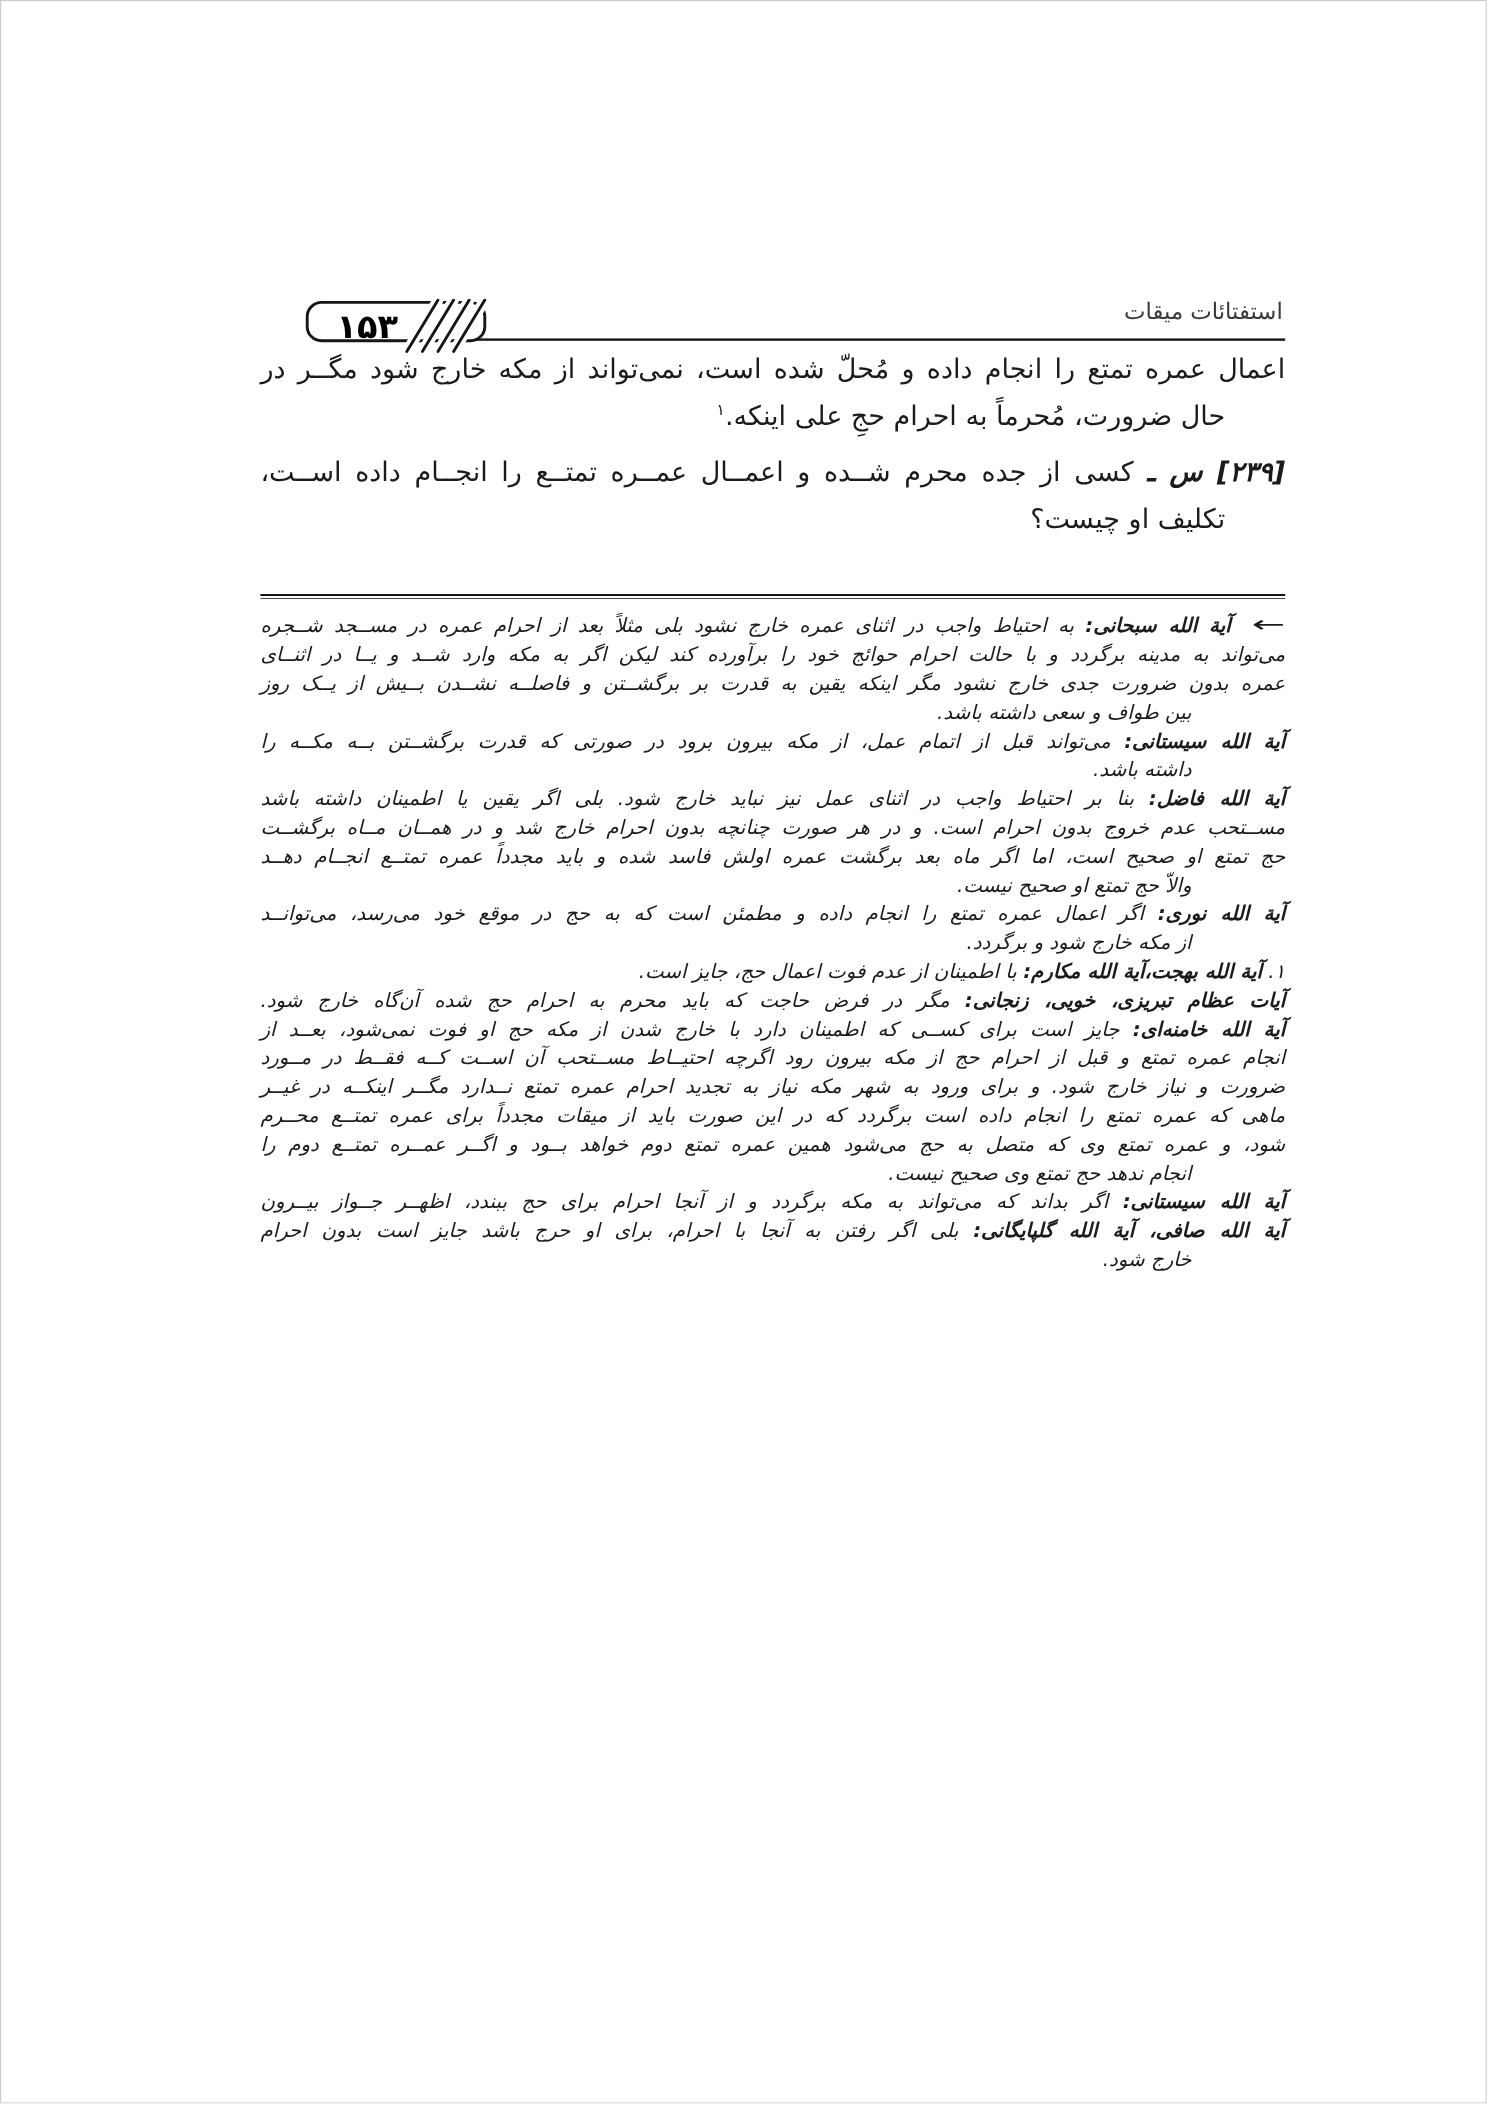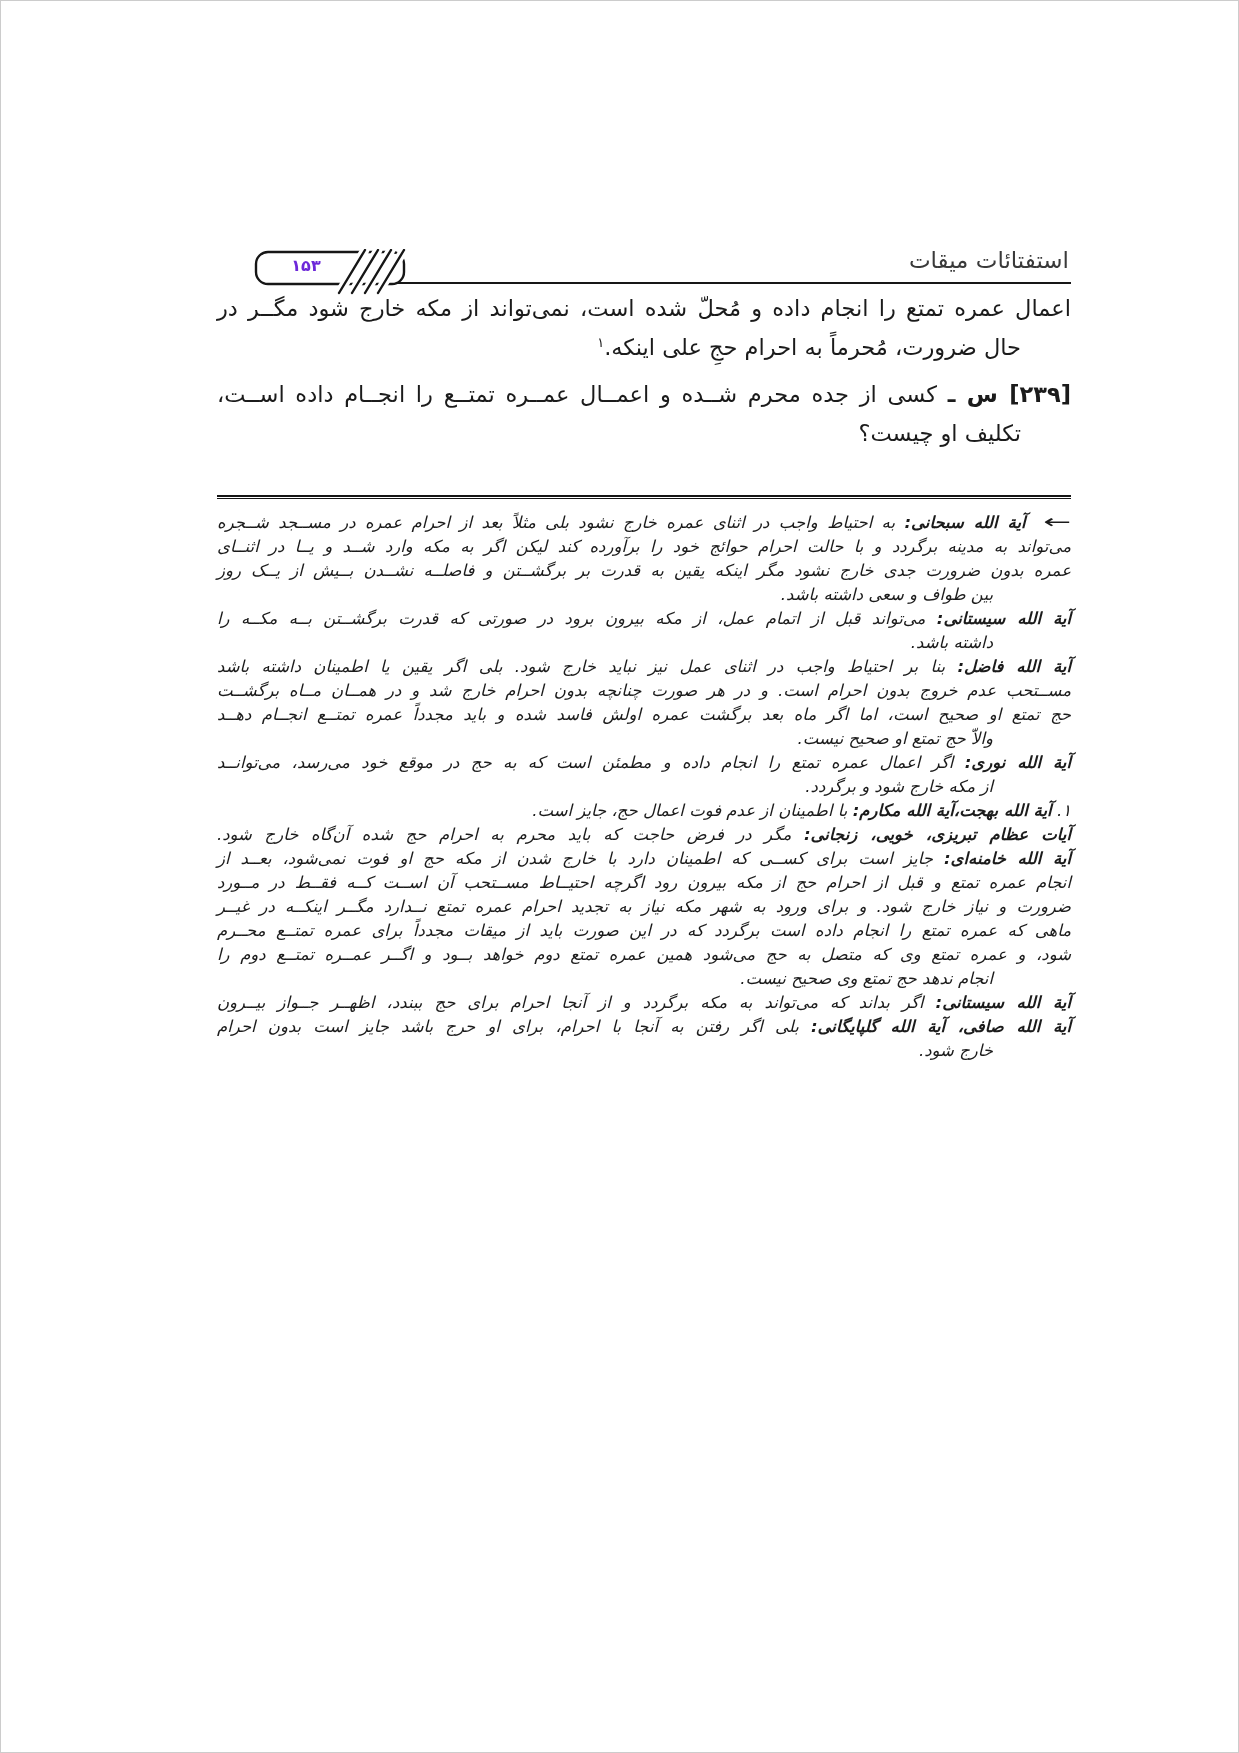--- a/index.html
+++ b/index.html
@@ -10,44 +10,44 @@
     border:1px solid #cccccc;
     box-sizing:border-box;
     font-family:"DejaVu Sans",sans-serif;
     color:#1b1b1b;
     direction:rtl;
     overflow:hidden;
   }
   
   .header-title{
     position:absolute;top:246px;right:169px;
-    font-size:23px;line-height:26px;color:#3a3a3a;
+    font-size:19px;line-height:26px;color:#3a3a3a;
   }
   .hrule{
     position:absolute;top:281px;left:300px;width:770px;height:2px;
     background:#161616;
   }
   .badge-wrap{position:absolute;top:248px;left:252px;width:170px;height:46px;}
   .badge-wrap svg{position:absolute;top:0;left:0;}
   .badge-num{
     position:absolute;top:7px;left:18px;width:70px;
-    text-align:center;font-size:16px;font-weight:bold;color:#6d28d9;
+    text-align:center;font-size:28px;font-weight:bold;color:#000000;
   }
   
   .main{
     position:absolute;top:288px;left:216px;width:854px;
     font-size:22.5px;
   }
   .mline{
     line-height:39px;
     text-align:justify;text-align-last:justify;text-justify:inter-word;
   }
   .mline.mend{text-align:right;text-align-last:right;padding-left:0;padding-right:50px;}
   .qpara{margin-top:8px;}
-  .qmark{font-weight:bold;}
+  .qmark{font-weight:bold;font-style:italic;}
   sup.fref{font-size:13px;vertical-align:super;line-height:0;}
   
   .fdivider{
     position:absolute;top:494px;left:216px;width:854px;height:4px;
     background:linear-gradient(to bottom,#161616 0,#161616 2px,#ffffff 2px,#ffffff 3px,#161616 3px,#161616 4px);
   }
   .footnotes{
     position:absolute;top:508px;left:216px;width:854px;
     font-size:16.5px;
   }

